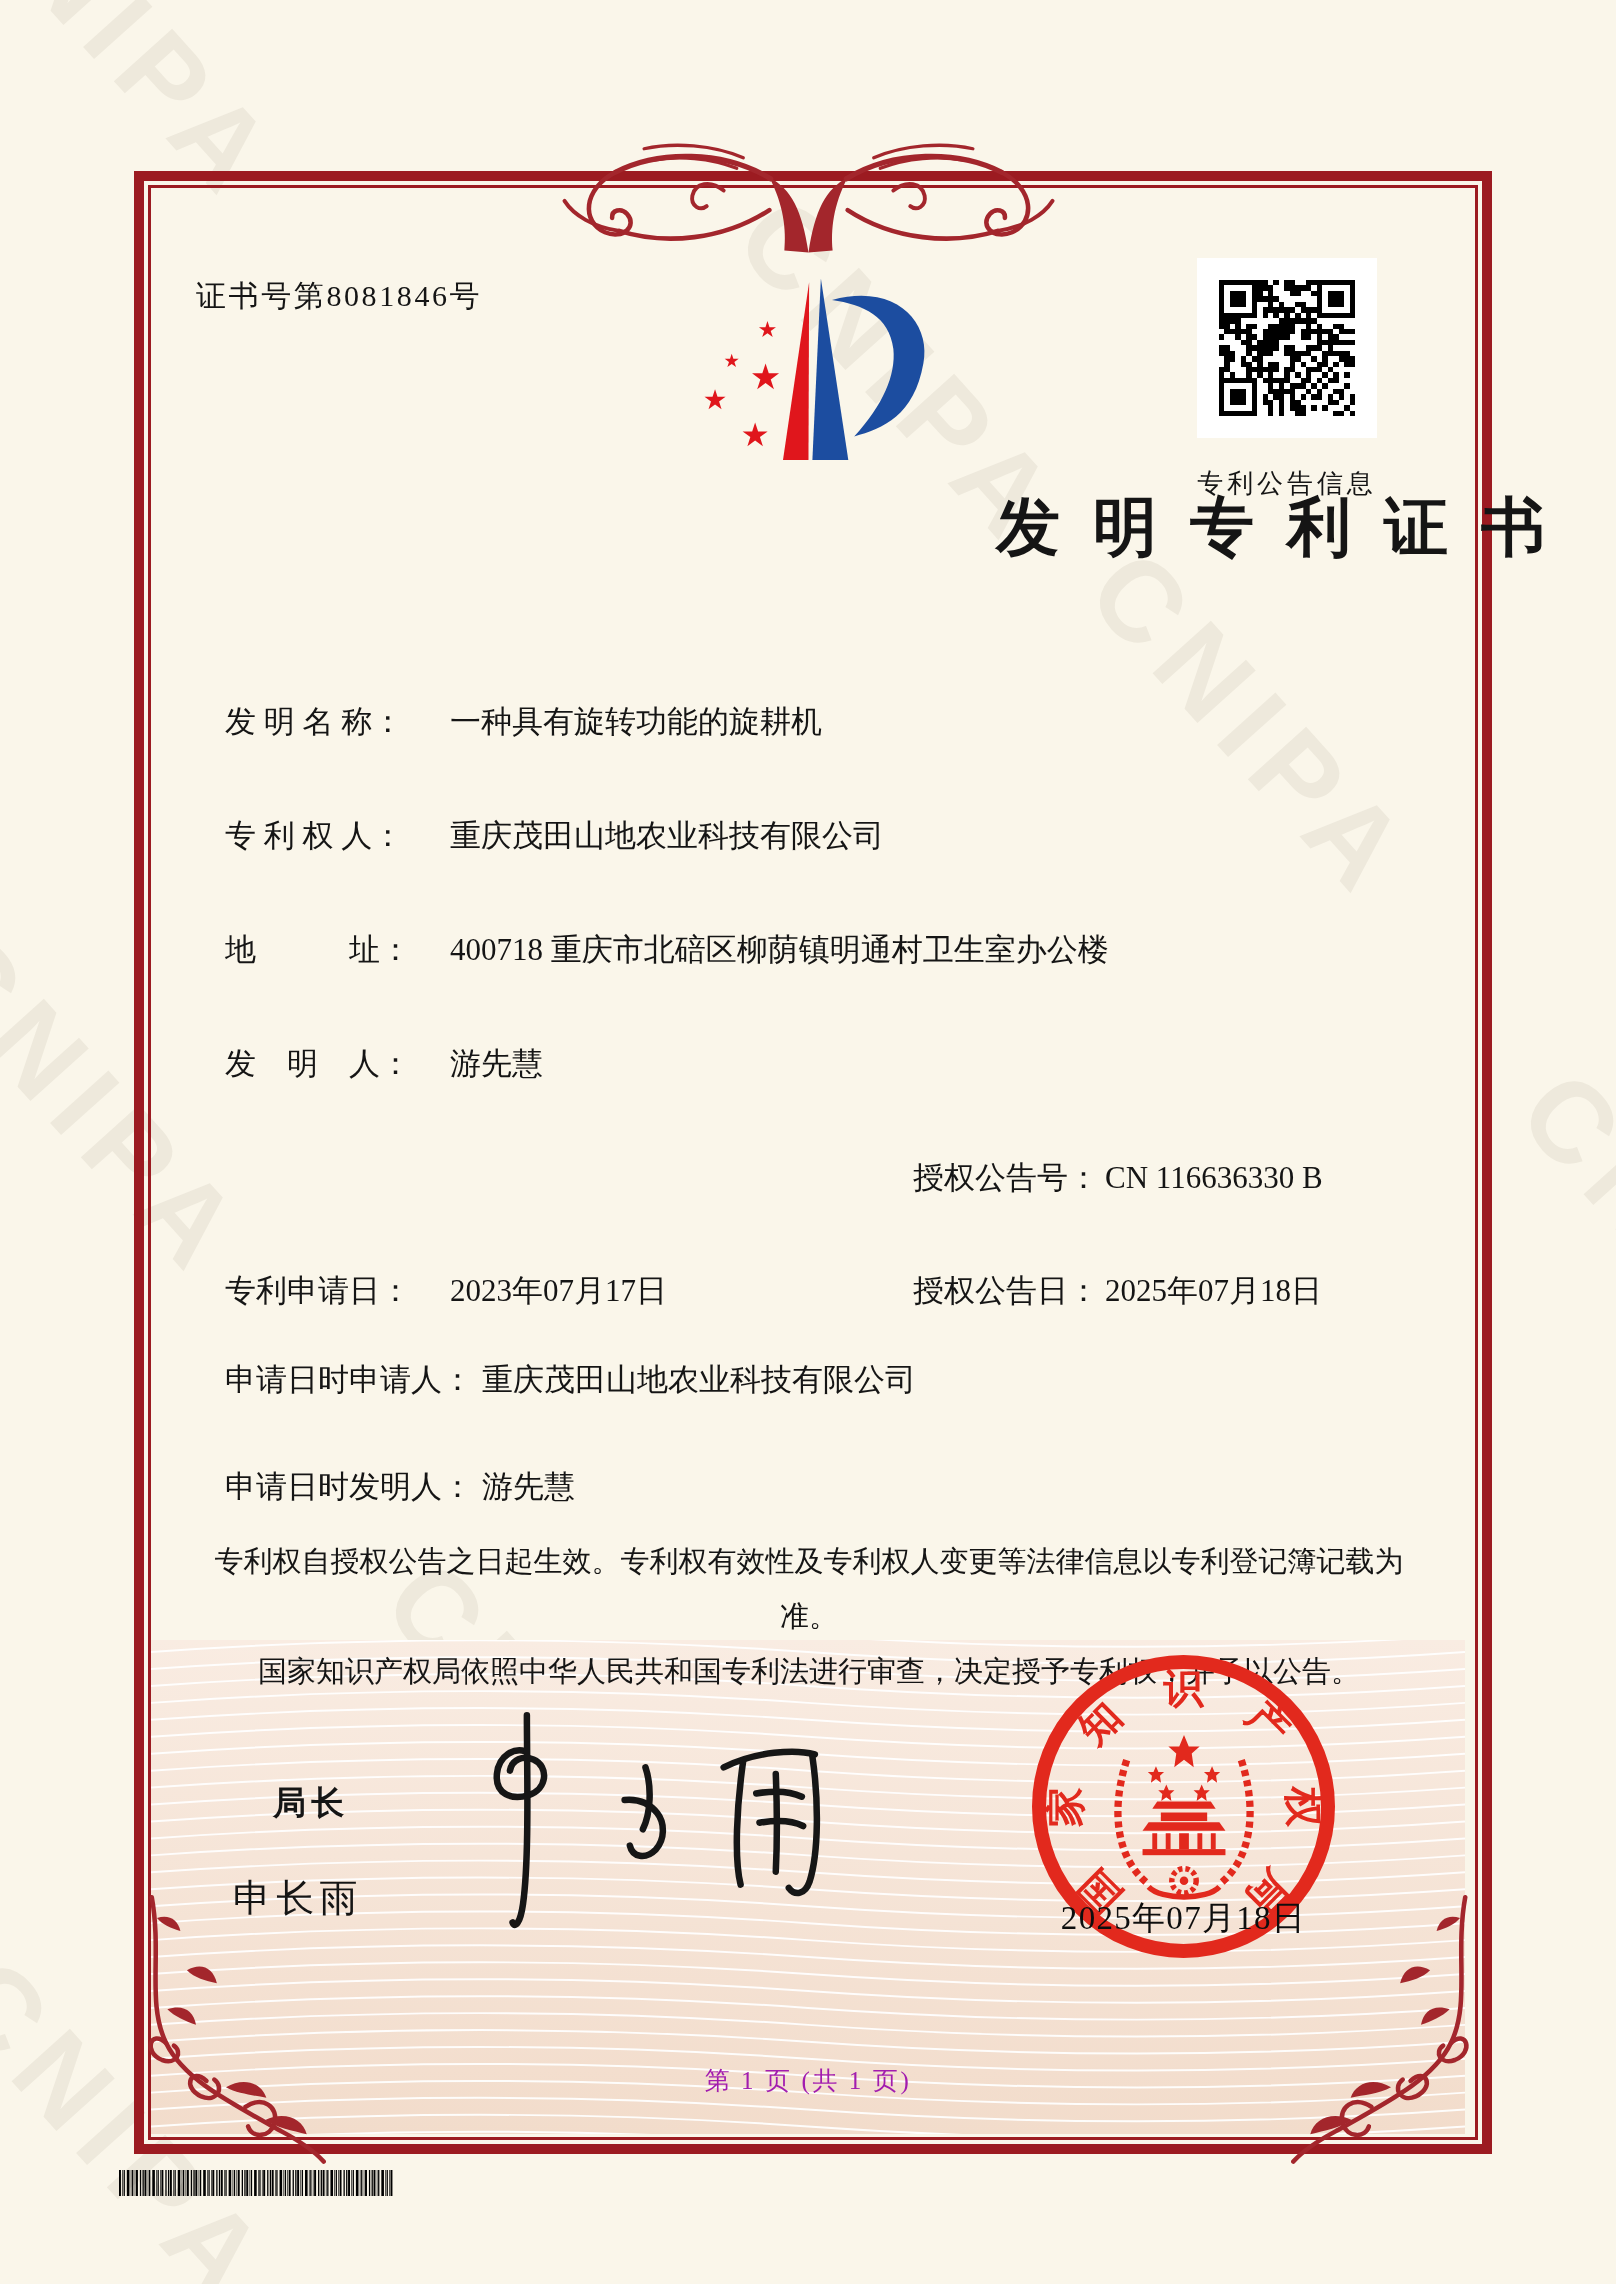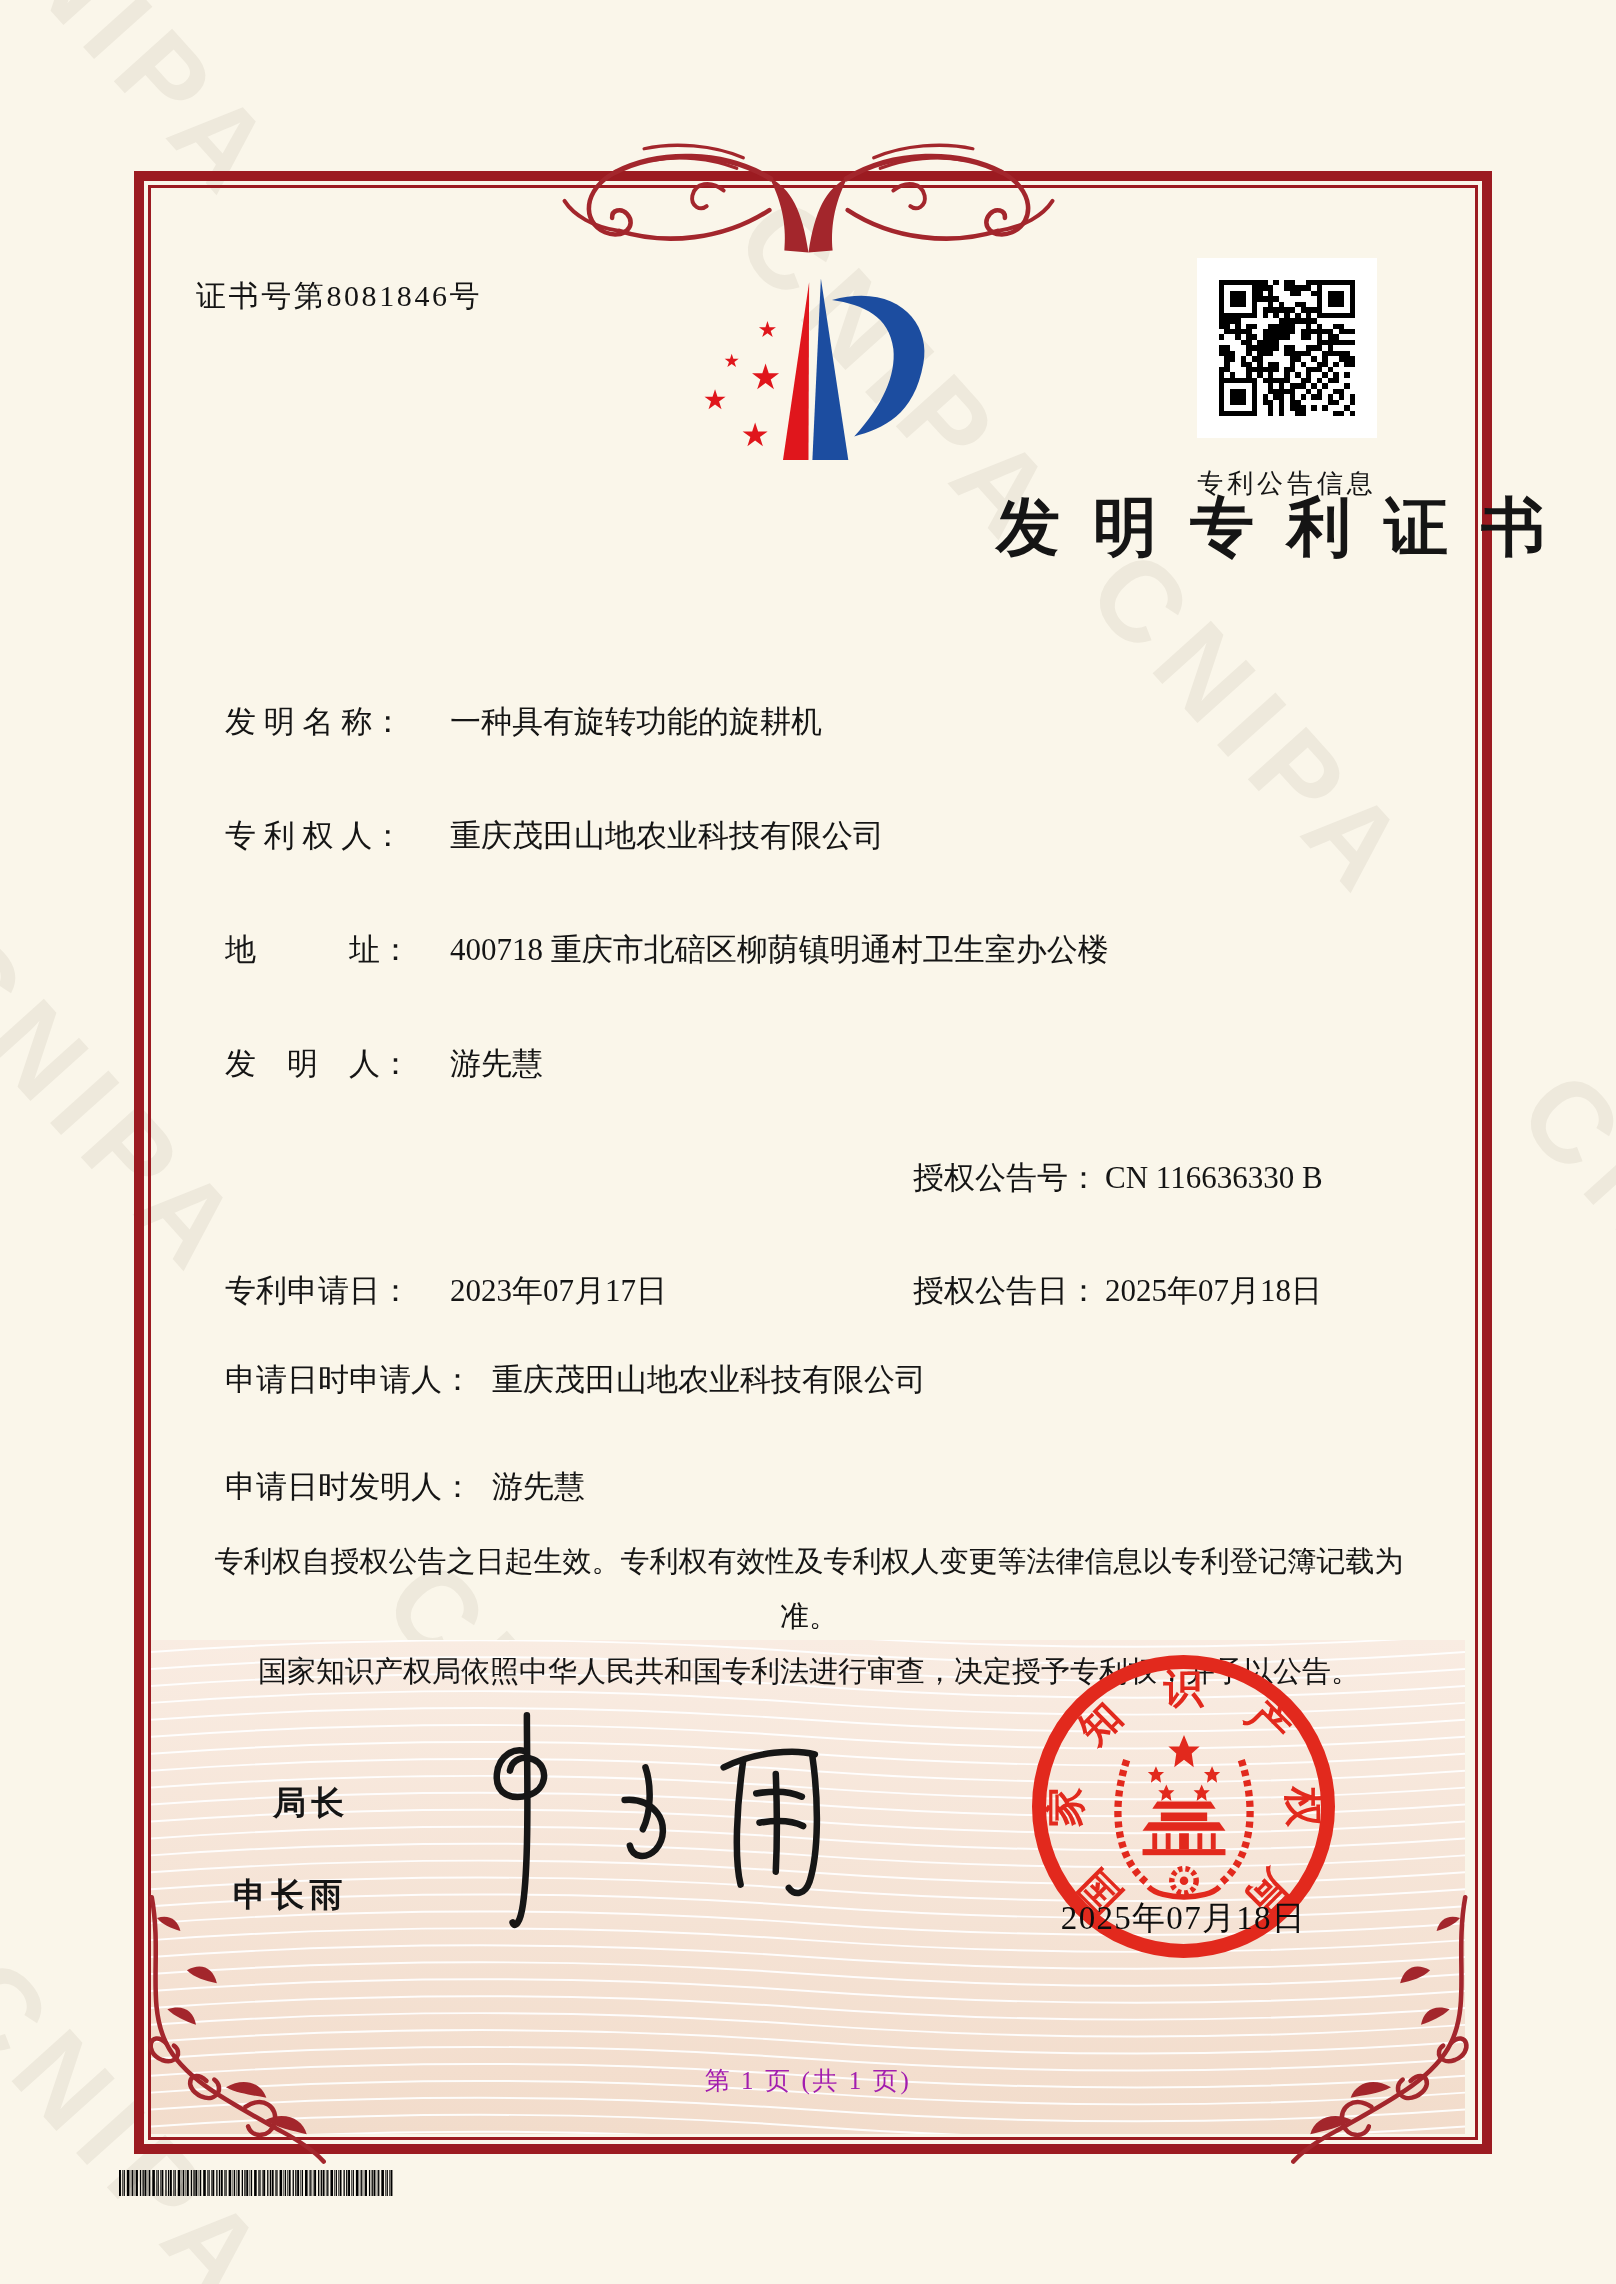--- a/index.html
+++ b/index.html
@@ -31,32 +31,32 @@
   .qrbox{position:absolute;left:1197px;top:258px;width:180px;height:180px;background:#ffffff;}
   .qrbox svg{position:absolute;left:22px;top:22px;width:136px;height:136px;}
   .qrcaption{position:absolute;left:1184px;top:466px;width:206px;text-align:center;
       font-size:26px;letter-spacing:3.9px;}
   .title{position:absolute;left:0px;top:484px;width:1578px;text-align:right;
       font-size:64px;font-weight:700;letter-spacing:33px;}
 
   
   .row{position:absolute;left:225px;font-size:31px;white-space:nowrap;}
   .row .lab{display:inline-block;width:225px;}
-  .row.nolab .lab{width:auto;margin-right:19px;}
+  .row.nolab .lab{width:auto;margin-right:9px;}
   .rcol{left:913px;}
   .rcol .lab{width:192px;}
 
   
   .legal{position:absolute;left:196px;top:1534px;width:1226px;font-size:29px;
       line-height:55px;text-align:center;}
 
   
   .post-label{position:absolute;left:233px;top:1781px;font-size:33px;font-weight:700;
       font-family:"Liberation Sans",sans-serif;letter-spacing:5.2px;margin-left:40px;}
-  .signer-name{position:absolute;left:233px;top:1873px;font-size:33px;font-weight:700;
+  .signer-name{position:absolute;left:233px;top:1873px;font-size:38px;font-weight:400;
       font-family:"Liberation Sans",sans-serif;letter-spacing:5.2px;}
   .signature{position:absolute;left:450px;top:1689px;width:417px;height:261px;}
 
   
   .seal{position:absolute;left:1032px;top:1655px;width:303px;height:303px;
       border:14.3px solid #e2291d;border-radius:50%;box-sizing:border-box;}
   .sealch{position:absolute;left:50%;top:50%;font-size:40px;font-weight:700;color:#e2291d;}
   .emblem{position:absolute;left:50%;top:54%;transform:translate(-50%,-50%);width:172px;height:189px;}
   .sealdate{position:absolute;left:1032px;top:1896px;width:303px;text-align:center;
       font-size:33px;color:#0e0e0e;letter-spacing:1.3px;}

